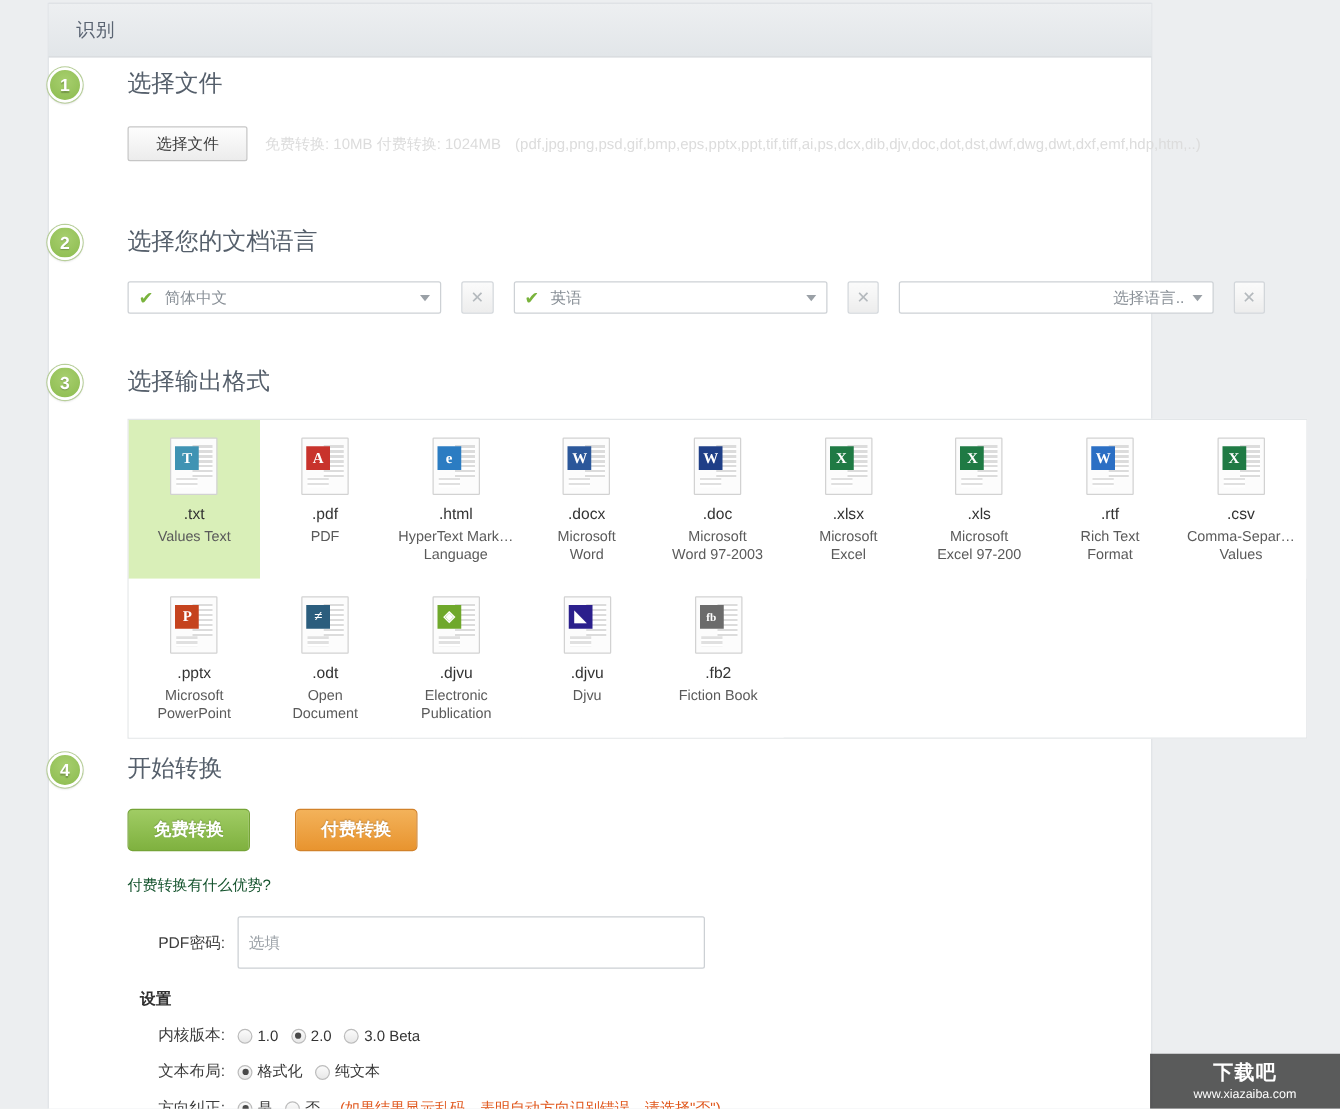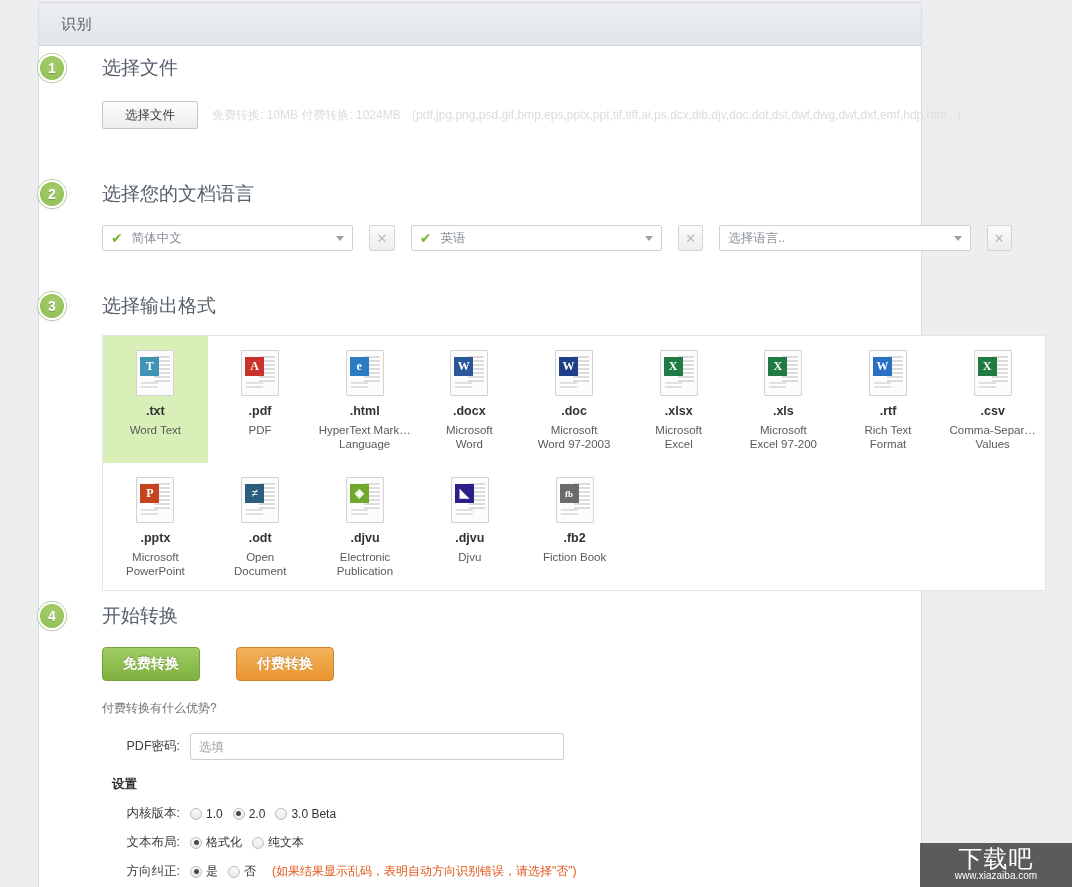--- a/index.html
+++ b/index.html
@@ -83,21 +83,21 @@
     background: #fff;
     border: 1px solid #cdd1d5;
     border-radius: 2px;
     display: flex; align-items: center;
     padding: 0 22px 0 8px;
     font-size: 12.5px; color: #888f96;
     cursor: pointer;
   }
   .lang-select.w1 { width: 256px; }
   .lang-select.w2 { width: 256px; }
-  .lang-select.w3 { width: 256px; }
+  .lang-select.w3 { width: 256px; justify-content: flex-end; }
   .lang-check {
     color: #79b33c; font-size: 14px; font-weight: bold;
     margin-right: 9px; line-height: 1;
   }
   .lang-caret {
     position: absolute; right: 8px; top: 50%;
     margin-top: -2px;
     width: 0; height: 0;
     border-left: 4px solid transparent;
     border-right: 4px solid transparent;
@@ -152,21 +152,21 @@
     display: flex; align-items: center; justify-content: center;
     color: #fff; font-size: 12px; font-weight: bold;
     font-family: "Liberation Serif", serif;
   }
   .file-icon .foot {
     position: absolute; left: 4px; bottom: 5px;
     width: 17px; height: 8px;
     background: repeating-linear-gradient(#e0e0e0 0 2px, #fff 2px 4px);
   }
   .fmt-ext {
-    font-size: 12.5px; font-weight: bold; color: #333;
+    font-size: 12.5px; font-weight: normal; color: #333;
     margin-bottom: 5px;
   }
   .fmt-desc {
     font-size: 11.5px; color: #5a5a5a; line-height: 14px;
   }
 
   
   .s4 { position: absolute; left: 68px; top: 606px; width: 960px; }
   .s4 .step-badge { top: -4px; }
   .convert-btns { display: flex; margin-top: 22px; }
@@ -183,31 +183,31 @@
     border: 1px solid #75a437;
   }
   .btn-paid {
     margin-left: 36px;
     background: linear-gradient(#f3b25a, #e8942f);
     border: 1px solid #d2822a;
   }
   .paid-link {
     display: inline-block;
     margin-top: 19px;
-    font-size: 12px; color: #737373; cursor: pointer;
+    font-size: 12px; color: #14532d; cursor: pointer;
   }
 
   .pwd-row { display: flex; align-items: center; margin-top: 16px; }
   .field-label {
     width: 78px; text-align: right;
     font-size: 12.5px; color: #3c3c3c;
     margin-right: 10px;
   }
   .pwd-input {
-    width: 374px; height: 27px;
+    width: 374px; height: 42px;
     border: 1px solid #ccd0d4;
     border-radius: 2px;
     background: #fff;
     font-size: 12.5px; color: #9aa0a6;
     padding: 0 8px;
     font-family: "Liberation Sans", sans-serif;
   }
   .pwd-input::placeholder { color: #9aa0a6; opacity: 1; }
 
   .settings-title {
@@ -243,21 +243,21 @@
 
   
   .watermark {
     position: absolute; right: 0; bottom: 0;
     width: 152px; height: 44px;
     background: rgba(0,0,0,.62);
     display: flex; flex-direction: column;
     align-items: center; justify-content: center;
   }
   .watermark .wm-main {
-    color: #fff; font-size: 24px; font-weight: normal;
+    color: #fff; font-size: 16px; font-weight: bold;
     line-height: 22px; letter-spacing: 1px; text-align: right;
   }
   .watermark .wm-sub {
     color: #fff; font-size: 10px; line-height: 12px;
   }
 </style>
 </head>
 <body>
 
 <div class="page">
@@ -316,21 +316,21 @@
     <h2 class="step-title">选择输出格式</h2>
     <div class="format-grid-wrap">
       <div class="format-row" id="fmt-row-1">
           <div class="format-tile selected">
             <div class="file-icon">
               <div class="lines"></div>
               <div class="foot"></div>
               <div class="badge" style="background: rgb(63, 147, 179);">T</div>
             </div>
             <div class="fmt-ext">.txt</div>
-            <div class="fmt-desc">Word Text</div>
+            <div class="fmt-desc">Values Text</div>
           </div>
           <div class="format-tile">
             <div class="file-icon">
               <div class="lines"></div>
               <div class="foot"></div>
               <div class="badge" style="background: rgb(200, 51, 44);">A</div>
             </div>
             <div class="fmt-ext">.pdf</div>
             <div class="fmt-desc">PDF</div>
           </div>

